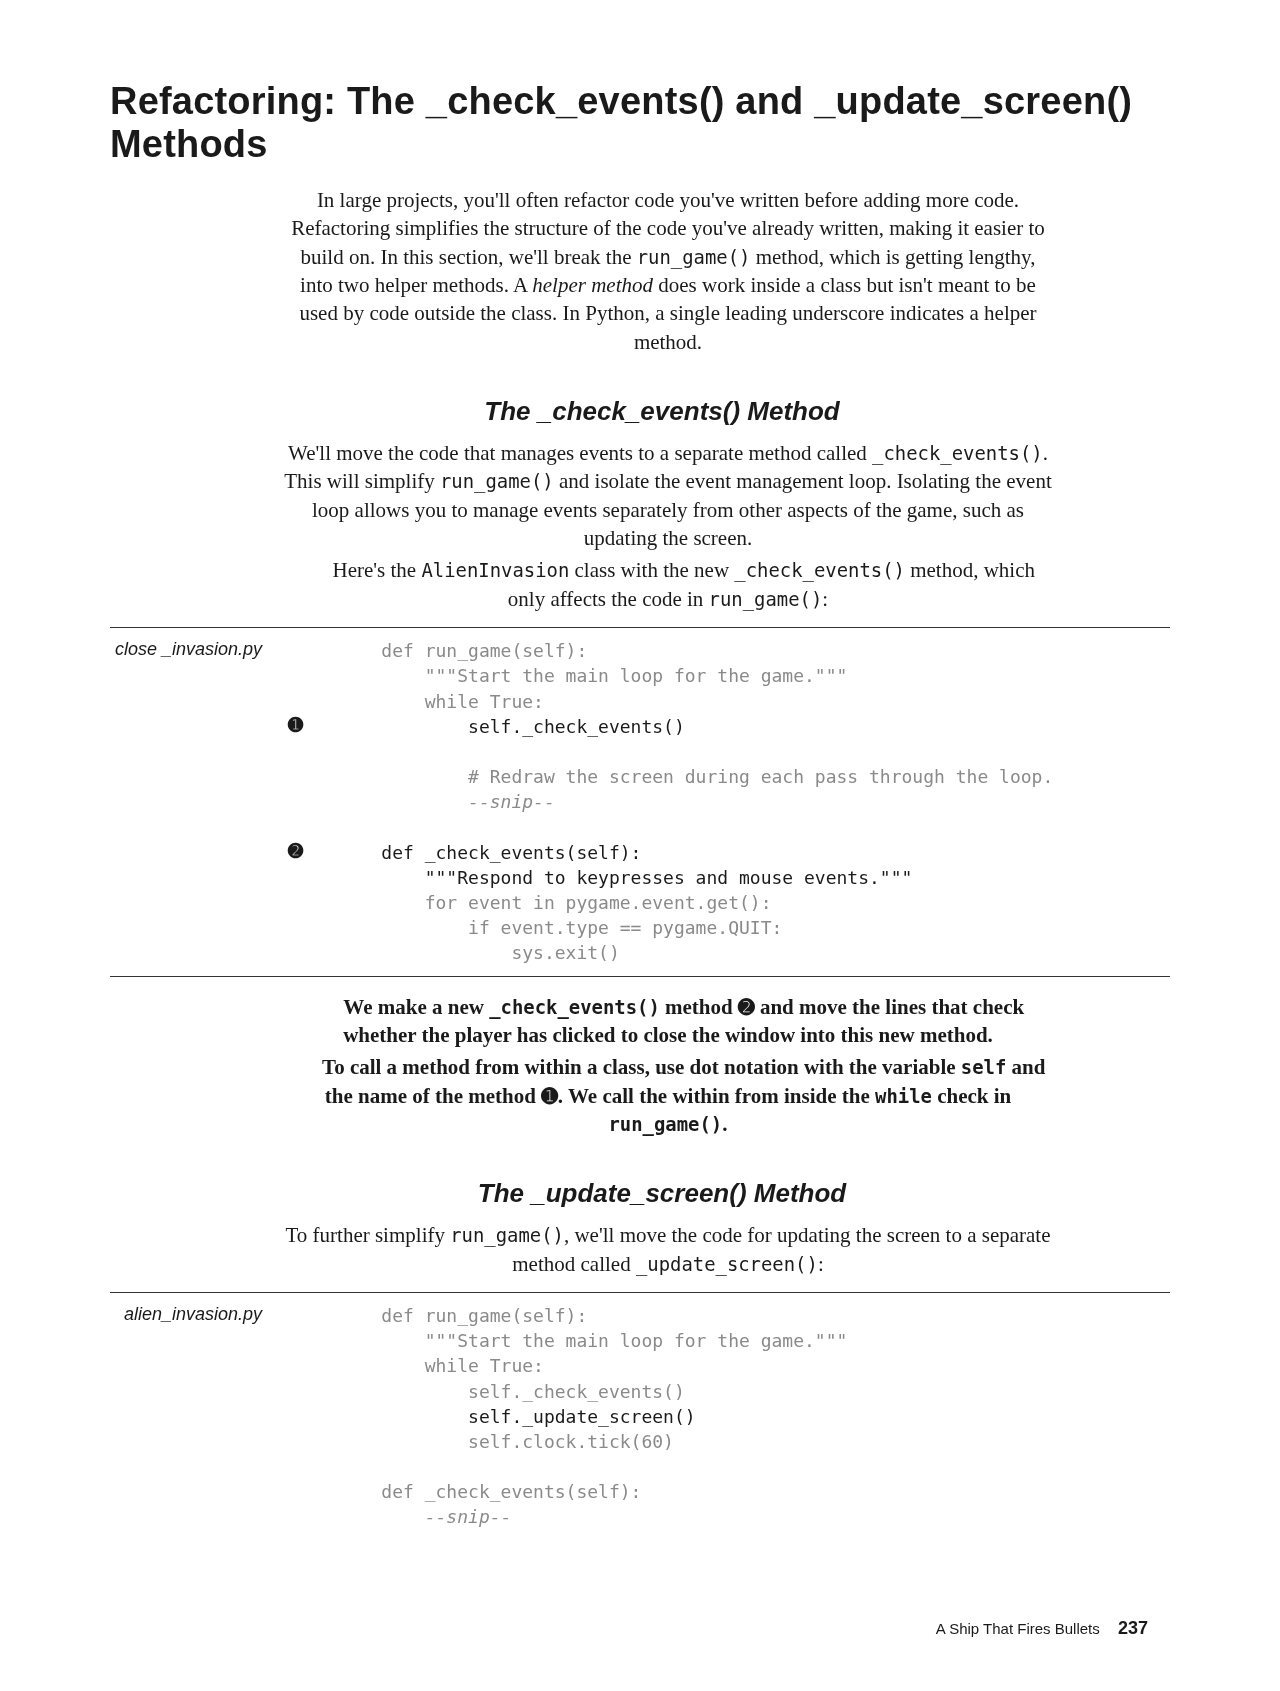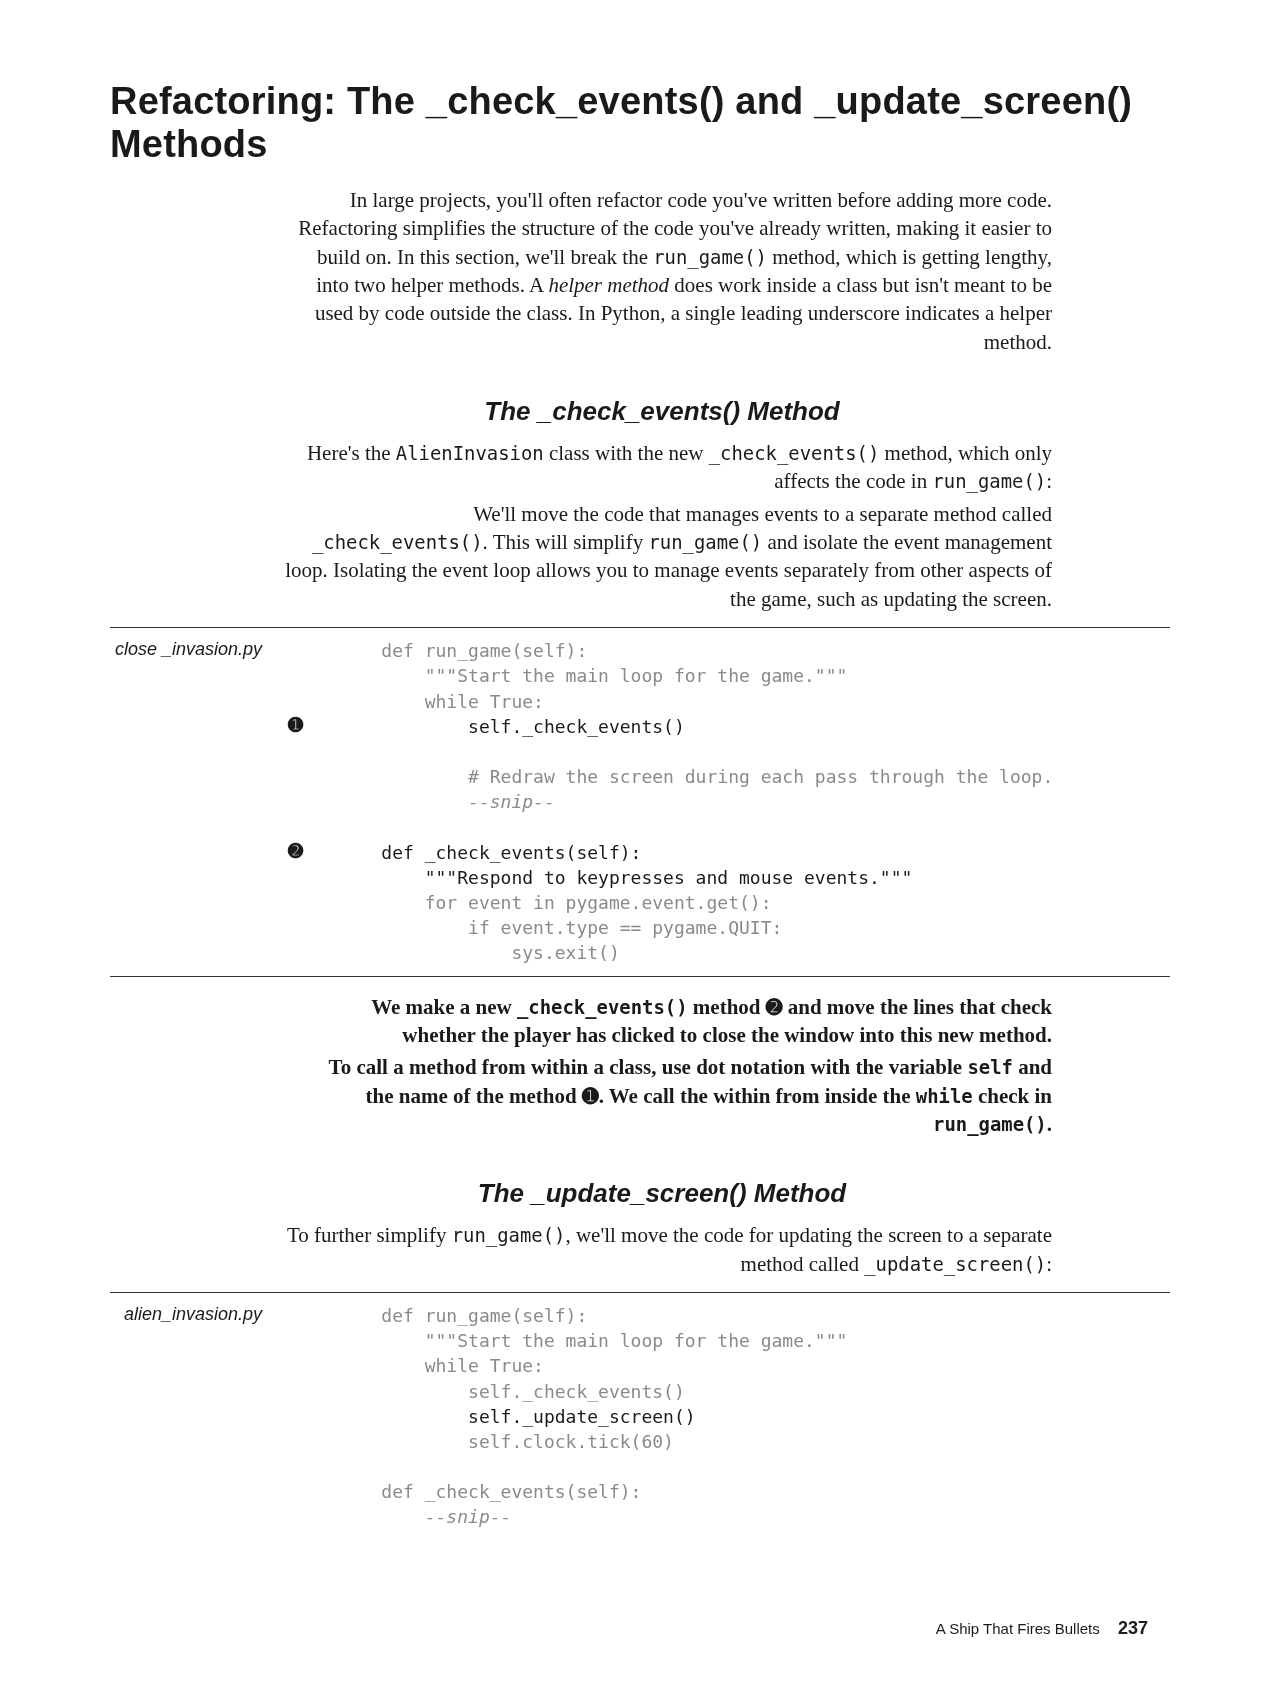--- a/index.html
+++ b/index.html
@@ -32,21 +32,21 @@
     text-align: center;
   }
   .textcol {
     margin-left: 162px;
     max-width: 780px;
   }
   p.body {
     font-size: 21px;
     line-height: 1.35;
     margin: 0 0 4px 12px;
-    text-align: right;
+    text-align: center;
   }
   p.body + p.body { text-indent: 1.5em; }
   .code-inline {
     font-family: "Consolas", "Menlo", monospace;
     font-size: 0.9em;
   }
   .ital { font-style: italic; }
   .codeblock-wrap {
     margin-top: 14px;
     margin-left: 0;
@@ -103,24 +103,24 @@
 
   <div class="textcol">
     <p class="body">
       <span>In large projects, you'll often refactor code you've written before adding more code. Refactoring simplifies the structure of the code you've already written, making it easier to build on. In this section, we'll break the </span><span class="code-inline">run_game()</span><span> method, which is getting lengthy, into two helper methods. A </span><span class="ital">helper method</span><span> does work inside a class but isn't meant to be used by code outside the class. In Python, a single leading underscore indicates a helper method.</span>
     </p>
   </div>
 
   <div class="textcol">
     <h2 class="h2">The _check_events() Method</h2>
     <p class="body">
-      <span>Here's the </span><span class="code-inline">AlienInvasion</span><span> class with the new </span><span class="code-inline">_check_events()</span><span> method, which only affects the code in </span><span class="code-inline">run_game()</span><span>:</span>
+      <span>We'll move the code that manages events to a separate method called </span><span class="code-inline">_check_events()</span><span>. This will simplify </span><span class="code-inline">run_game()</span><span> and isolate the event management loop. Isolating the event loop allows you to manage events separately from other aspects of the game, such as updating the screen.</span>
     </p>
     <p class="body">
-      <span>We'll move the code that manages events to a separate method called </span><span class="code-inline">_check_events()</span><span>. This will simplify </span><span class="code-inline">run_game()</span><span> and isolate the event management loop. Isolating the event loop allows you to manage events separately from other aspects of the game, such as updating the screen.</span>
+      <span>Here's the </span><span class="code-inline">AlienInvasion</span><span> class with the new </span><span class="code-inline">_check_events()</span><span> method, which only affects the code in </span><span class="code-inline">run_game()</span><span>:</span>
     </p>
   </div>
 
   <div class="codeblock-wrap" style="margin-left:0;">
     <div class="filetag">
       <span>close _invasion.py</span>
     </div>
     <div class="callout" style="top:86px;">➊</div>
     <div class="callout" style="top:212px;">➋</div>
 <pre class="code"><span>    def run_game(self):</span>

